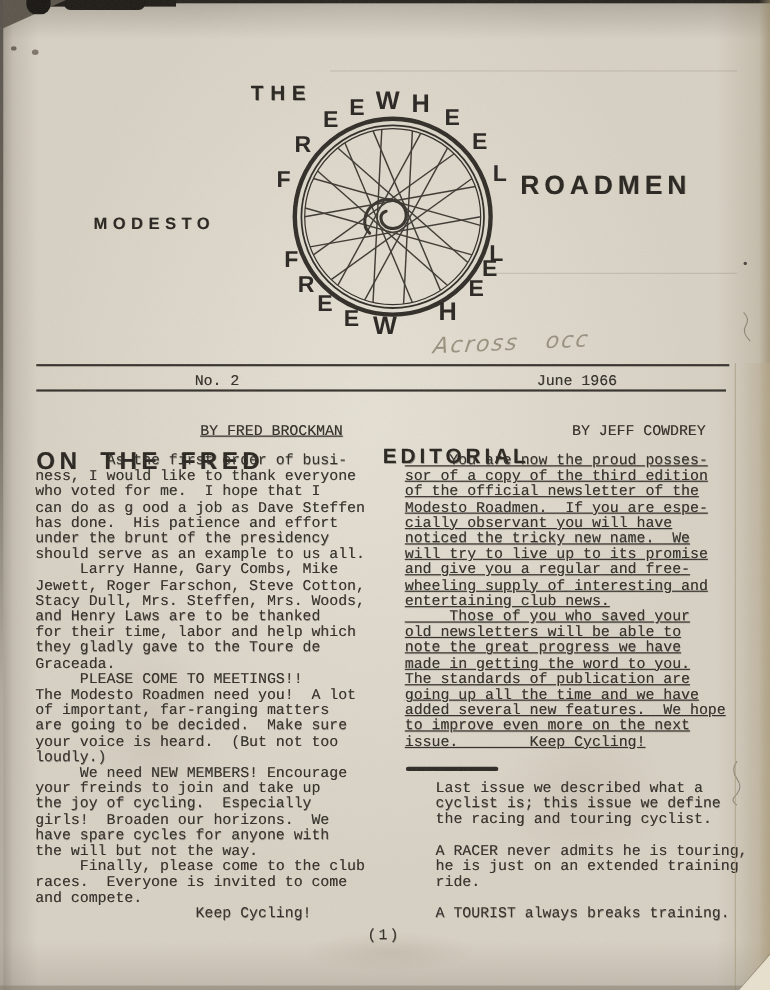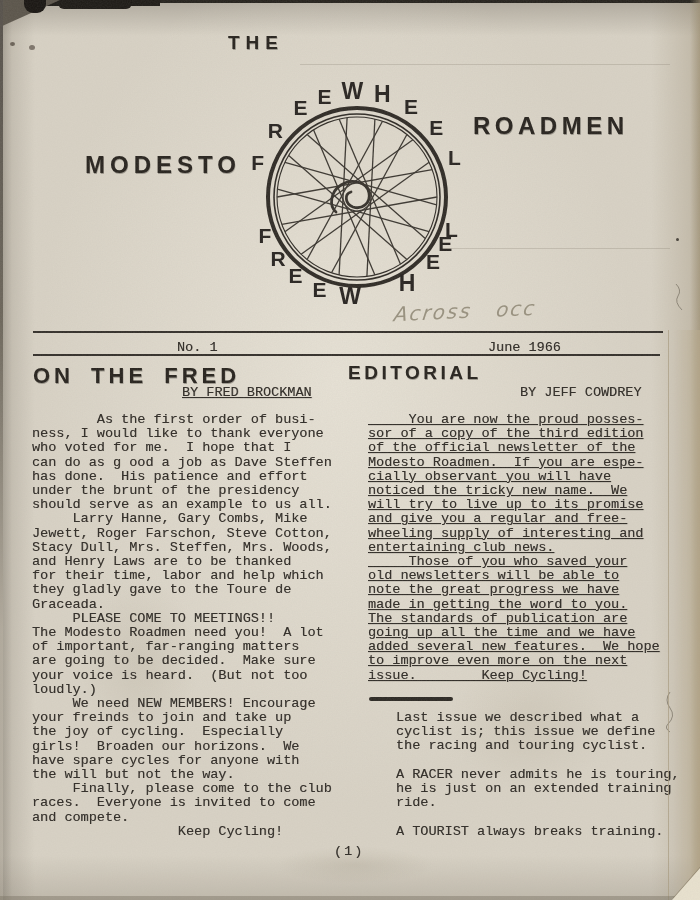--- a/index.html
+++ b/index.html
@@ -11,24 +11,24 @@
           linear-gradient(0deg,  rgba(128,120,106,0.28) 0%, rgba(128,120,106,0) 5%),
           linear-gradient(180deg, rgba(108,102,92,0.38) 0%, rgba(108,102,92,0) 4%),
           #d8d2c5;
         font-family:"Liberation Sans", sans-serif;}
   .abs{position:absolute;}
   
   .type{font-family:"Liberation Mono","DejaVu Sans Mono",monospace;
         font-size:13.5px;line-height:14.2px;color:#2f2b26;white-space:pre;
         text-shadow:0.3px 0.3px 0 rgba(47,43,38,0.45);}
   .headline{font-weight:bold;color:#26221d;line-height:1;
-            text-shadow:0.5px 0.5px 0 rgba(38,34,29,0.35);}
+            text-shadow:0.5px 0.5px 0 rgba(38,34,29,0.35);margin-top:43px;}
   
   #the-label{left:228px;top:33px;font-size:19px;letter-spacing:6px;}
-  #modesto-label{left:85px;top:153px;font-size:24px;letter-spacing:5px;text-align:center;}
+  #modesto-label{left:85px;top:153px;font-size:15px;letter-spacing:5px;text-align:center;}
   #roadmen-label{left:473px;top:114px;font-size:24px;letter-spacing:4.5px;}
   #handwriting{left:394px;top:299px;font-family:"DejaVu Sans",sans-serif;
                font-style:italic;font-size:20px;color:#98917f;letter-spacing:2px;
                word-spacing:16px;transform:rotate(-2.5deg) skewX(-10deg);}
   #rule-top{left:33px;top:331px;width:630px;height:2px;background:#332f2a;}
   #rule-bottom{left:33px;top:354px;width:627px;height:2px;background:#332f2a;}
   #issue-no{left:177px;top:341px;}
   #issue-date{left:488px;top:341px;}
   
   #left-title{left:33px;top:365px;font-size:22px;letter-spacing:4px;word-spacing:7px;}
@@ -142,21 +142,21 @@
       <text class="logo-letter big" x="182" y="215.6">H</text>
       <text class="logo-letter" x="208" y="193.9">E</text>
       <text class="logo-letter" x="220.3" y="176">E</text>
       <text class="logo-letter" x="226.3" y="162.4">L</text>
     </g>
   </svg>
 
   <div class="abs" id="handwriting">Across occ</div>
 
   <div class="abs" id="rule-top"></div>
-  <div class="abs type" id="issue-no">No. 1</div>
+  <div class="abs type" id="issue-no">No. 2</div>
   <div class="abs type" id="issue-date">June 1966</div>
   <div class="abs" id="rule-bottom"></div>
 
   <div class="abs headline" id="left-title">ON THE FRED</div>
   <div class="abs type" id="left-byline">BY FRED BROCKMAN</div>
   <div class="abs headline" id="right-title">EDITORIAL</div>
   <div class="abs type" id="right-byline">BY JEFF COWDREY</div>
 
   <div class="abs type" id="left-col">        As the first order of busi-
 ness, I would like to thank everyone

